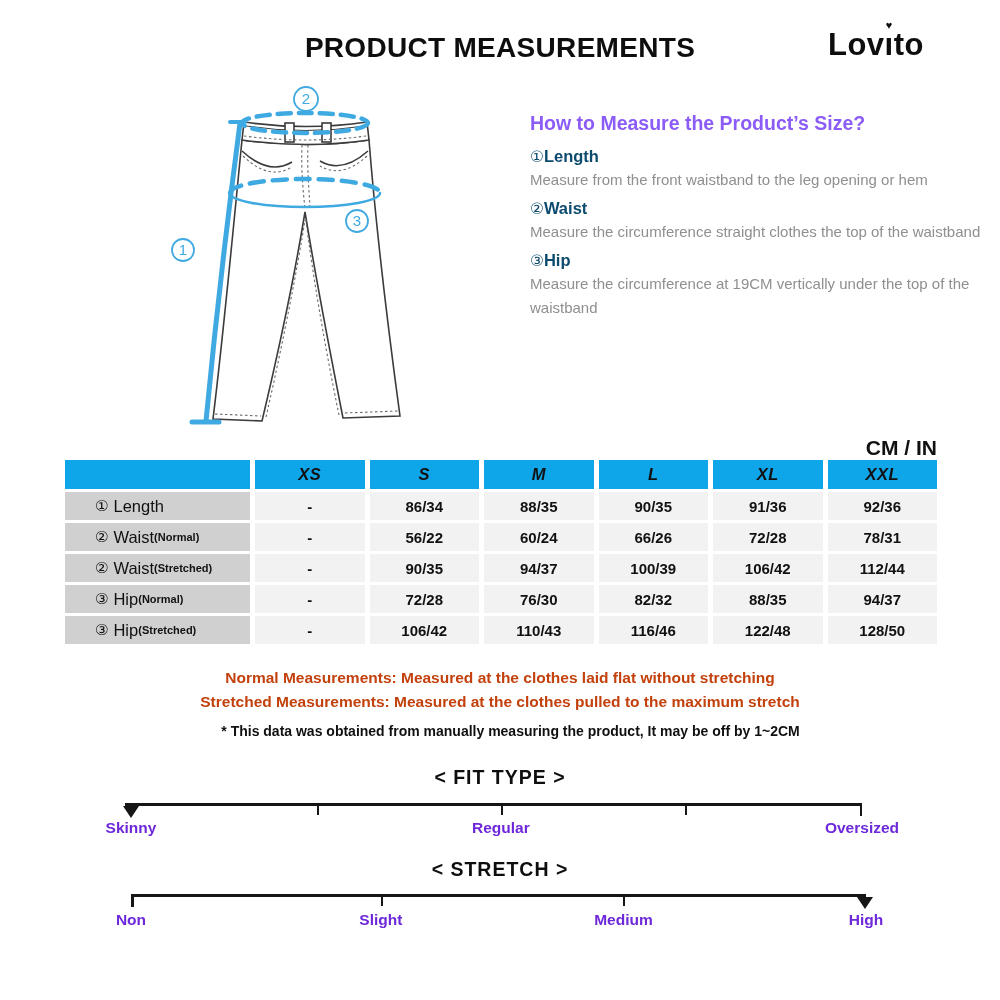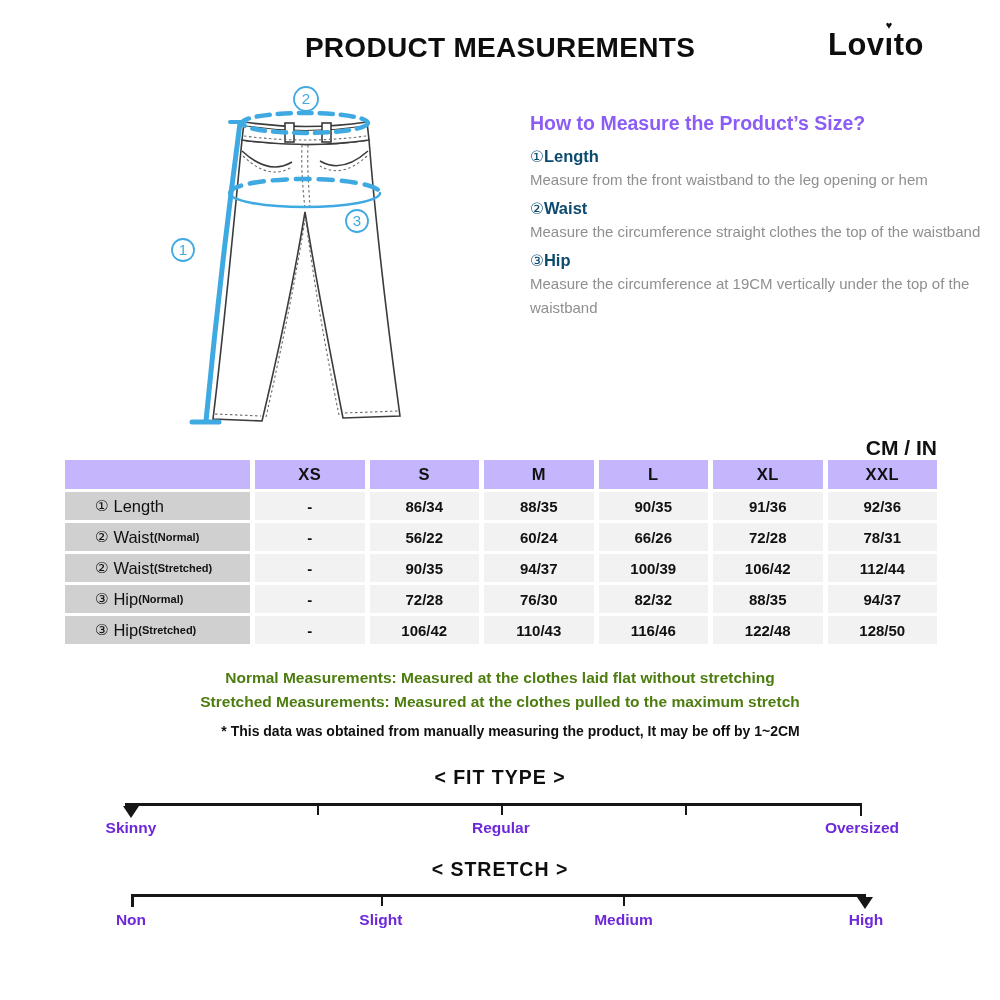--- a/index.html
+++ b/index.html
@@ -25,29 +25,29 @@
   .howto-item-head { font-size:16.5px; font-weight:700; color:#0c4a6e; margin-top:7px; }
   .howto-item-head .cnum { font-weight:400; font-size:15.5px; }
   .howto-desc { font-size:15px; color:#8f8f8f; line-height:24px; margin-top:2px; }
 
   
   .unit { position:absolute; top:436px; right:63px; font-size:21px; font-weight:700; }
   .size-table { position:absolute; left:65px; top:460px; width:872px;
                 display:grid; grid-template-columns:185px repeat(6,1fr);
                 grid-template-rows:29px repeat(5,28px); gap:3px 5px; }
   .c { display:flex; align-items:center; justify-content:center; }
-  .h { background:#c4b5fd; font-weight:700; font-size:16.5px; letter-spacing:.4px; }
+  .h { background:#0ea5e9; font-weight:700; font-size:16.5px; letter-spacing:.4px;font-style:italic; }
   .l { background:#d0d0d0; justify-content:flex-start; padding-left:30px; font-size:16.5px; }
   .l .cnum { font-size:15px; margin-right:5px; }
   .l .lsub { font-size:11px; font-weight:700; }
   .v { background:#f2f2f2; font-weight:700; font-size:15px; }
 
   
   .notes { position:absolute; top:666px; left:0; width:100%; text-align:center; }
-  .notes .nline { font-size:15.5px; font-weight:700; line-height:24px; color:#4d7c0f; }
+  .notes .nline { font-size:15.5px; font-weight:700; line-height:24px; color:#c2410c; }
   .notes .disclaimer { font-size:14px; font-weight:600; margin-top:9px; color:#101010;padding-left:21px; }
 
   
   .scale-title { position:absolute; left:0; width:100%; text-align:center;
                  font-size:19.5px; font-weight:800; letter-spacing:1px; color:#0e0e0e; }
   .scale-line { position:absolute; height:3px; background:#161616; }
   .tick { position:absolute; top:3px; width:2px; height:9px; background:#161616; }
   .endcap { position:absolute; top:3px; width:2.5px; height:10px; background:#161616; }
   .tri { position:absolute; top:3px; width:0; height:0;
          border-left:8px solid transparent; border-right:8px solid transparent;

